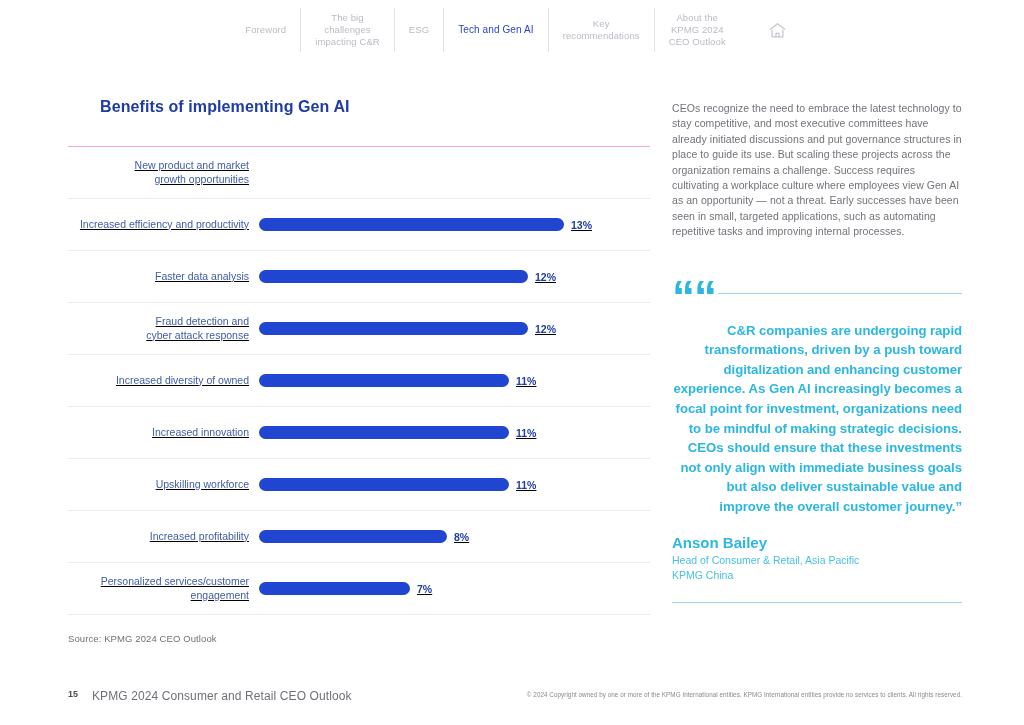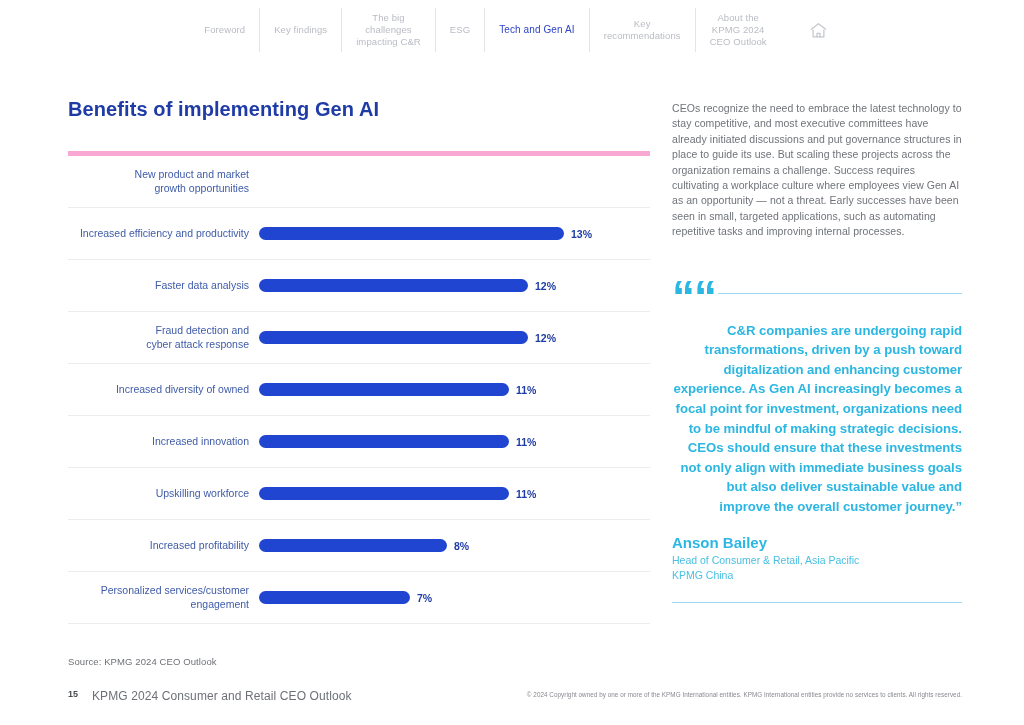--- a/index.html
+++ b/index.html
@@ -61,28 +61,30 @@
   }
   .nav-home svg { display: block; }
 
   
   .chart-panel {
     position: absolute;
     left: 68px; top: 98px;
     width: 582px;
   }
   .chart-title {
-    font-size: 20px;
+    font-size: 16px;
     font-weight: bold;
     color: #1f3ca6;
     letter-spacing: .1px;
     margin-bottom: 30px;
+    margin-left: 32px;
   }
   .chart-rows {
-    border-top: 5px solid #f9a8d4;
+    border-top: 1px solid #f9a8d4;
+    text-decoration: underline;
   }
   .chart-row {
     position: relative;
     height: 52px;
     border-bottom: 1px solid #ececee;
     display: flex;
     align-items: center;
   }
   .row-label {
     width: 191px;
@@ -107,21 +109,21 @@
     background: #2045d0;
   }
   .row-value {
     margin-left: 7px;
     font-size: 10.5px;
     font-weight: bold;
     color: #1f3ca6;
     white-space: nowrap;
   }
   .chart-source {
-    margin-top: 32px;
+    margin-top: 18px;
     font-size: 9.5px;
     color: #6d7076;
     letter-spacing: .1px;
   }
 
   
   .right-panel {
     position: absolute;
     left: 672px; top: 101px;
     width: 290px;
@@ -215,23 +217,20 @@
 </style>
 </head>
 <body>
 
 <div class="page">
 
   <div class="topnav">
     <div class="nav-inner">
       <div class="nav-item">
         <span>Foreword</span>
-      </div>
-      <div class="nav-item">
-        <span>Key findings</span>
       </div>
       <div class="nav-item">
         <span>The big
 challenges
 impacting C&amp;R</span>
       </div>
       <div class="nav-item">
         <span>ESG</span>
       </div>
       <div class="nav-item active">

